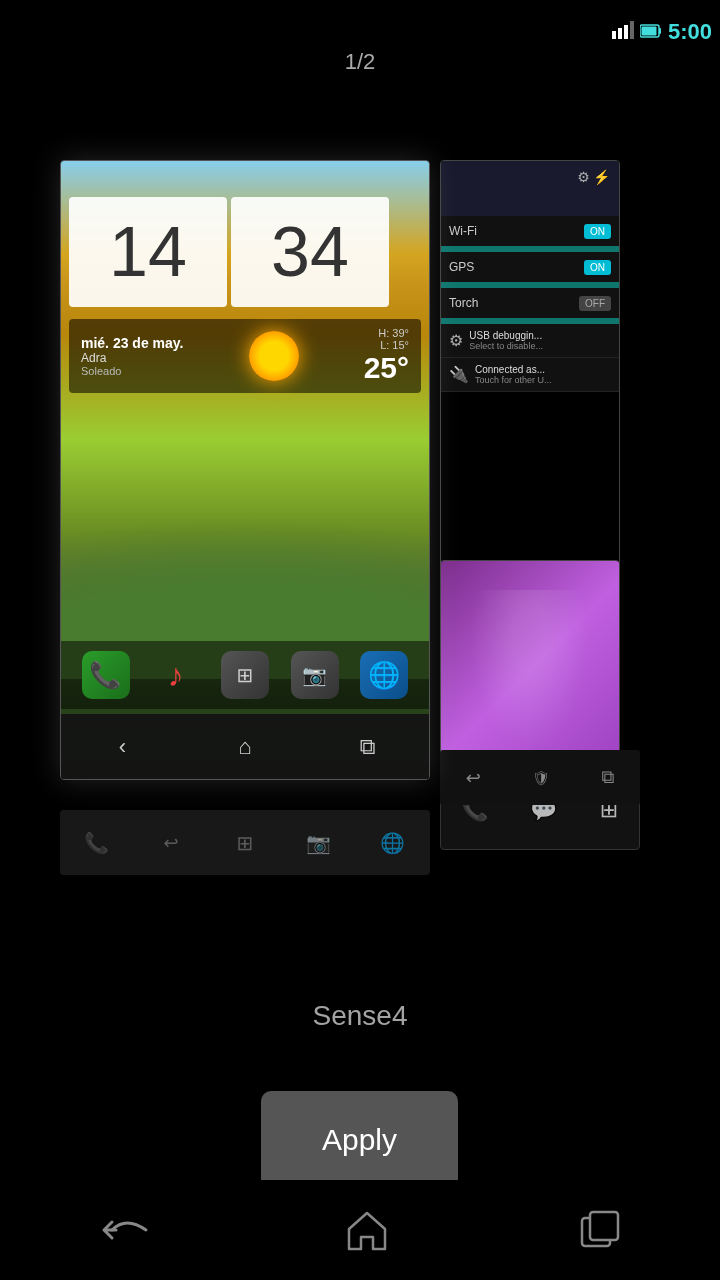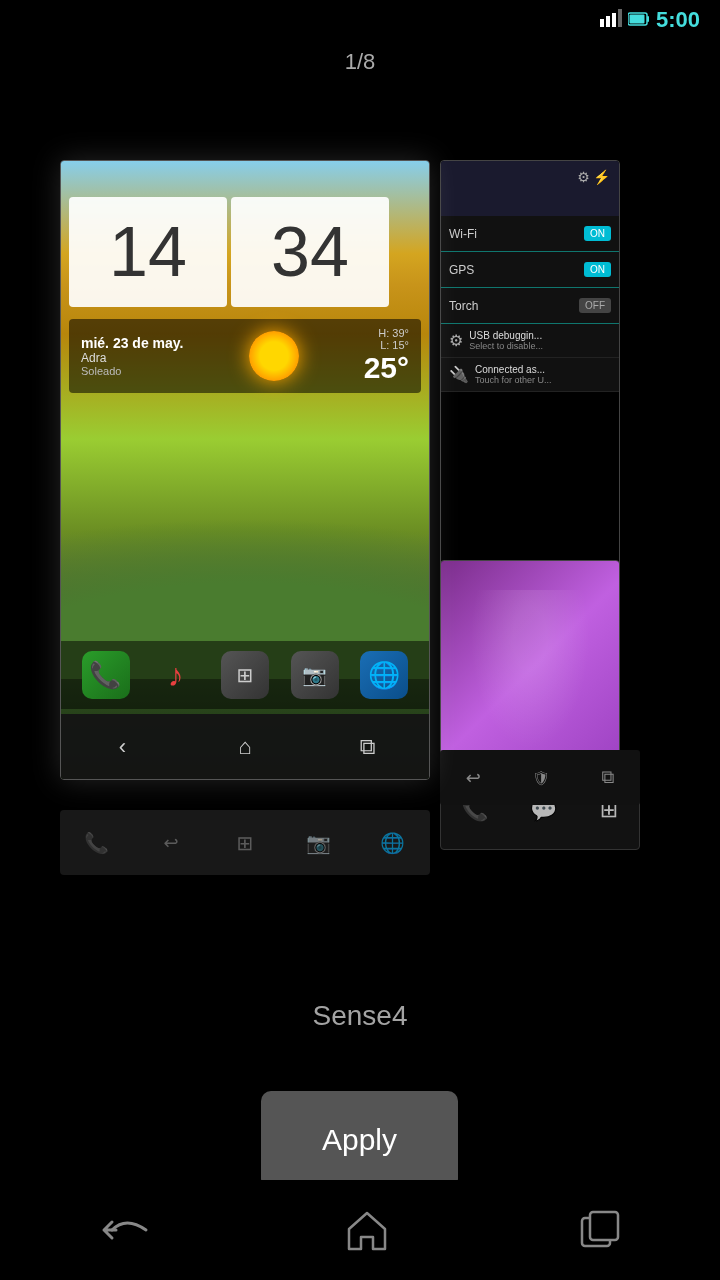--- a/index.html
+++ b/index.html
@@ -9,28 +9,28 @@
       background: #000;
       font-family: 'Arial', sans-serif;
       color: #fff;
       overflow: hidden;
       position: relative;
     }
 
     
     .status-bar {
       position: absolute;
-      top: 0;
+      top: 12px;
       left: 0;
       right: 0;
       height: 40px;
       display: flex;
       align-items: center;
       justify-content: flex-end;
-      padding-right: 20px;
+      padding-right: 8px;
       gap: 6px;
       z-index: 100;
     }
     .status-bar .time {
       color: #4dd;
       font-size: 22px;
       font-weight: bold;
     }
 
     
@@ -280,21 +280,21 @@
     }
     .toggle-row {
       background: #111;
       height: 36px;
       display: flex;
       align-items: center;
       justify-content: space-between;
       padding: 0 8px;
       font-size: 12px;
       color: #ccc;
-      border-bottom: 1px solid #0f766e;
+      border-bottom: 6px solid #0f766e;
     }
     .toggle-on {
       background: #00bcd4;
       color: #fff;
       border-radius: 3px;
       padding: 2px 6px;
       font-size: 10px;
     }
     .toggle-off {
       background: #444;
@@ -423,21 +423,21 @@
     <svg width="22" height="14" viewBox="0 0 22 14">
         <rect x="0" y="1" width="19" height="12" rx="2" fill="none" stroke="#4dd" stroke-width="1.5"></rect>
         <rect x="19" y="4" width="2" height="6" rx="1" fill="#4dd"></rect>
         <rect x="1.5" y="2.5" width="15" height="9" rx="1" fill="#4dd"></rect>
       </svg>
   </span>
   <span class="time">5:00</span>
 </div>
 
 <div class="title-area">
-  <div class="subtitle">1/8</div>
+  <div class="subtitle">1/2</div>
 </div>
 
 <div class="preview-container">
   <div class="theme-card-main">
 
     <div class="theme-landscape"></div>
 
 
     <div class="theme-clock">
       <div class="clock-digit">14</div>

